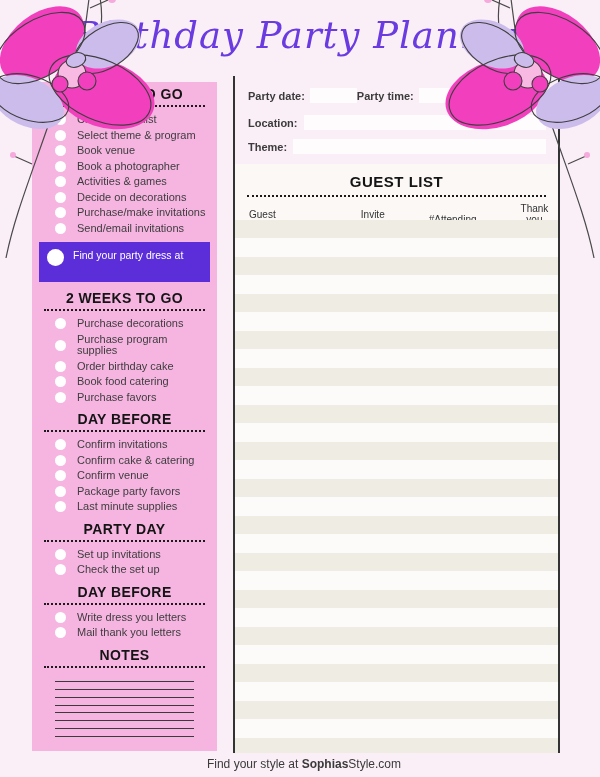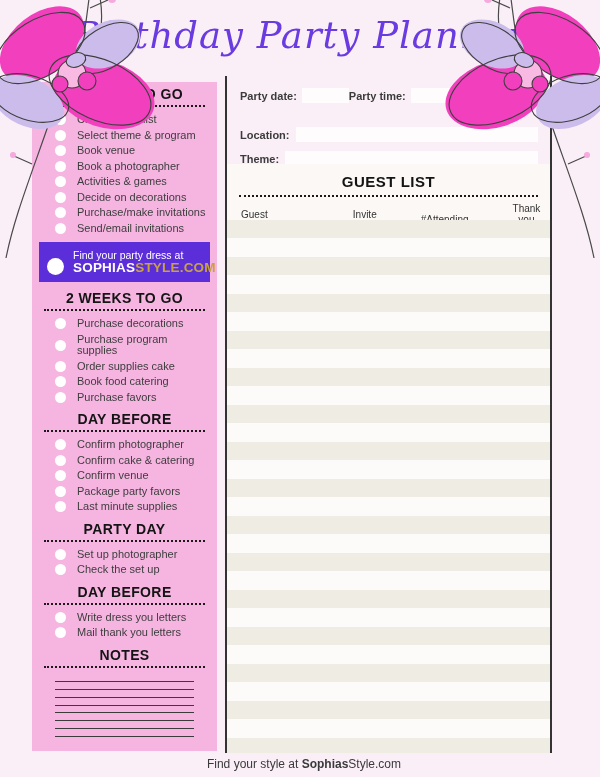--- a/index.html
+++ b/index.html
@@ -51,52 +51,52 @@
     cursor: default;
   }
   .bullet {
     width: 11px; height: 11px; border-radius: 50%;
     background: #ffffff; flex: none;
   }
 
   .ad-banner {
     margin: 8px -3px 0 -3px;
     background: #5B2ED9;
-    display: flex; align-items: flex-end; gap: 9px;
+    display: flex; align-items: flex-start; gap: 9px;
     padding: 7px 8px;
     height: 40px;
   }
   .ad-circle { width: 17px; height: 17px; border-radius: 50%; background: #fff; flex: none; }
   .ad-line1 { font-size: 10.5px; color: #ffffff; line-height: 12px; }
   .ad-line2 { font-size: 13.5px; font-weight: bold; line-height: 14px; letter-spacing: .2px; }
   .ad-white { color: #ffffff; }
   .ad-gold  { color: #C9A23F; }
 
   .notes-lines { margin: 4px 13px 0 13px; }
   .note-line { height: 7.8px; border-bottom: 1.6px solid #3b3b3b; }
 
   
   .main-panel {
-    position: absolute; left: 225px; top: 76px;
+    position: absolute; left: 233px; top: 76px;
     width: 327px; height: 677px;
     border-left: 2px solid #333333;
     border-right: 2px solid #333333;
     z-index: 1;
   }
   .fields { padding: 12px 12px 0 13px; font-size: 11px; }
   .f-row { display: flex; align-items: center; }
   .f-label { font-weight: bold; color: #3b3b3b; white-space: nowrap; }
   .f-input {
     background: #FEFCFD; border: none; height: 15px;
     font: inherit; color: #333; padding: 0 3px; outline: none;
   }
   .f-row-1 { justify-content: space-between; }
   .f-group { display: flex; align-items: center; gap: 5px; }
   .w-46 { width: 47px; } .w-47 { width: 48px; }
-  .f-row-2 { margin-top: 24px; gap: 6px; }
+  .f-row-2 { margin-top: 12px; gap: 6px; }
   .f-row-3 { margin-top: 9px;  gap: 6px; }
   .grow { flex: 1; }
 
   .guest-section {
     position: absolute; left: 0; right: 0; top: 88px; bottom: 0;
     background: #FBF8F5;
   }
   .guest-title {
     text-align: center; font-size: 15px; font-weight: bold;
     color: #141414; letter-spacing: .5px;
@@ -167,52 +167,51 @@
   </div>
   <div class="check-item">
     <span class="bullet"></span>
     <span>Send/email invitations</span>
   </div>
 
   <div class="ad-banner">
     <span class="ad-circle"></span>
     <span>
       <div class="ad-line1">Find your party dress at</div>
-      <div class="ad-line2"><span class="ad-white">SOPHIAS</span><span class="ad-gold">STYLE.COM</span></div>
     </span>
   </div>
 
   <div class="sec-h">2 WEEKS TO GO</div>
   <div class="dotted"></div>
   <div class="check-item">
     <span class="bullet"></span>
     <span>Purchase decorations</span>
   </div>
   <div class="check-item">
     <span class="bullet"></span>
     <span>Purchase program supplies</span>
   </div>
   <div class="check-item">
     <span class="bullet"></span>
-    <span>Order supplies cake</span>
+    <span>Order birthday cake</span>
   </div>
   <div class="check-item">
     <span class="bullet"></span>
     <span>Book food catering</span>
   </div>
   <div class="check-item">
     <span class="bullet"></span>
     <span>Purchase favors</span>
   </div>
 
   <div class="sec-h">DAY BEFORE</div>
   <div class="dotted"></div>
   <div class="check-item">
     <span class="bullet"></span>
-    <span>Confirm photographer</span>
+    <span>Confirm invitations</span>
   </div>
   <div class="check-item">
     <span class="bullet"></span>
     <span>Confirm cake &amp; catering</span>
   </div>
   <div class="check-item">
     <span class="bullet"></span>
     <span>Confirm venue</span>
   </div>
   <div class="check-item">
@@ -221,21 +220,21 @@
   </div>
   <div class="check-item">
     <span class="bullet"></span>
     <span>Last minute supplies</span>
   </div>
 
   <div class="sec-h">PARTY DAY</div>
   <div class="dotted"></div>
   <div class="check-item">
     <span class="bullet"></span>
-    <span>Set up photographer</span>
+    <span>Set up invitations</span>
   </div>
   <div class="check-item">
     <span class="bullet"></span>
     <span>Check the set up</span>
   </div>
 
   <div class="sec-h">DAY BEFORE</div>
   <div class="dotted"></div>
   <div class="check-item">
     <span class="bullet"></span>

